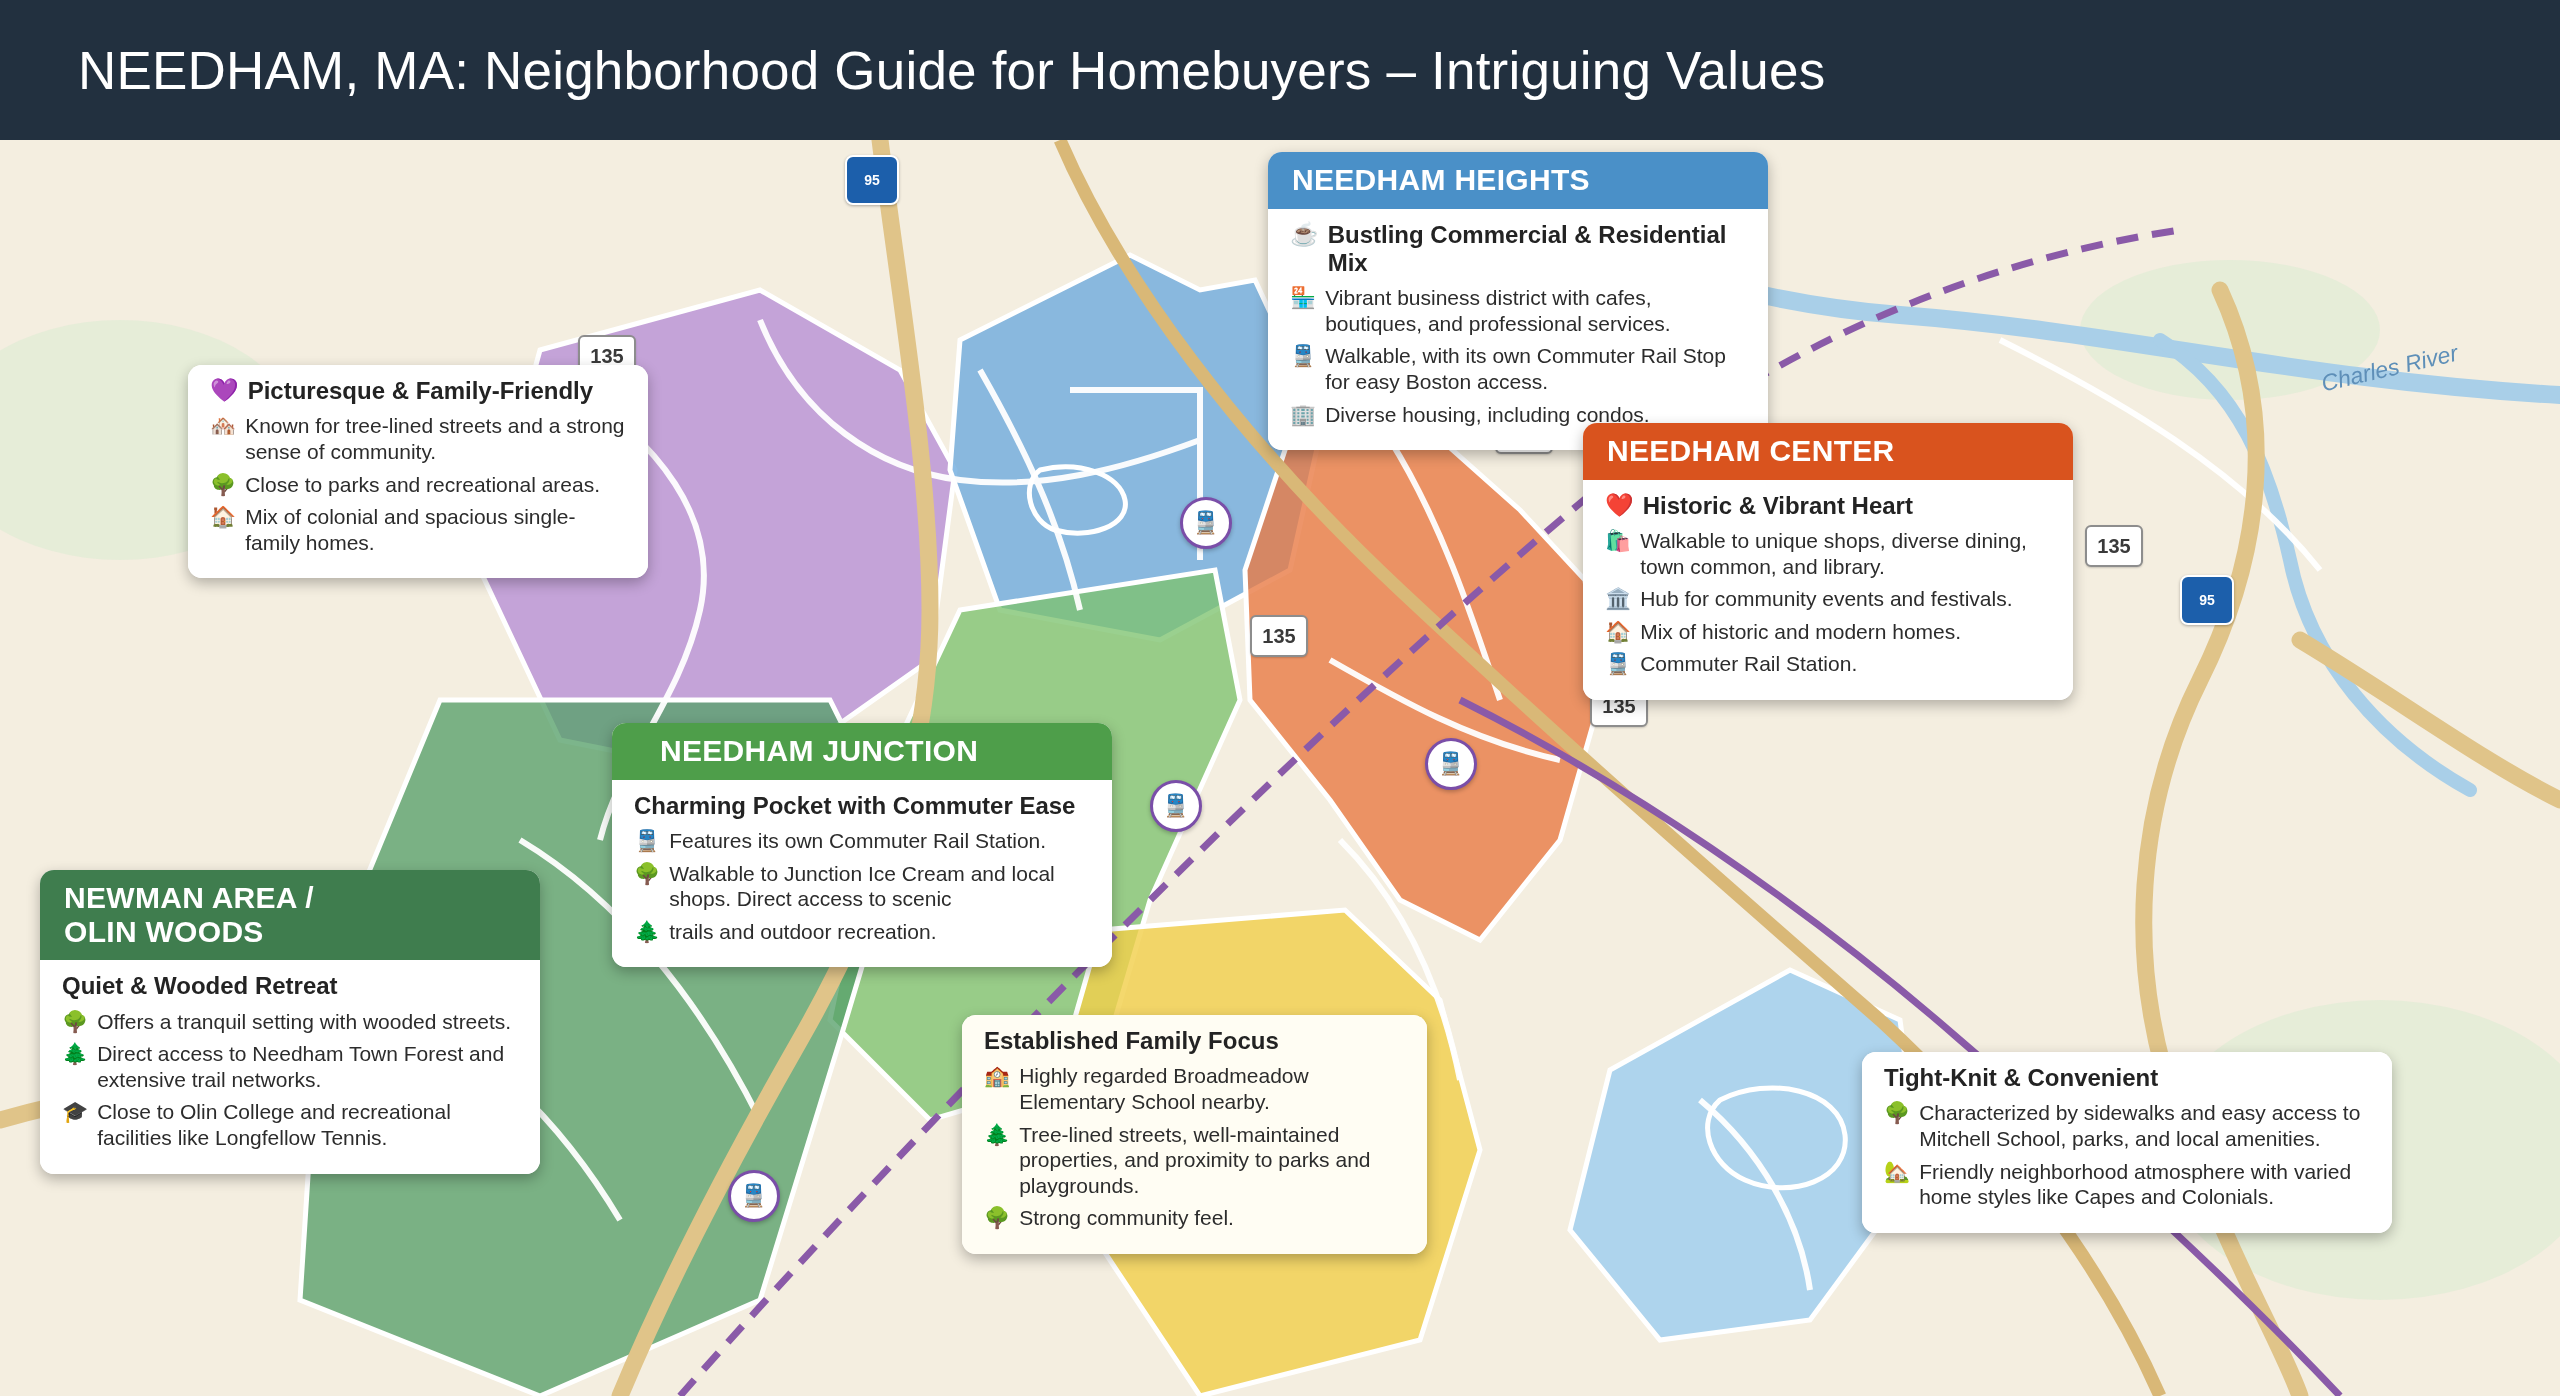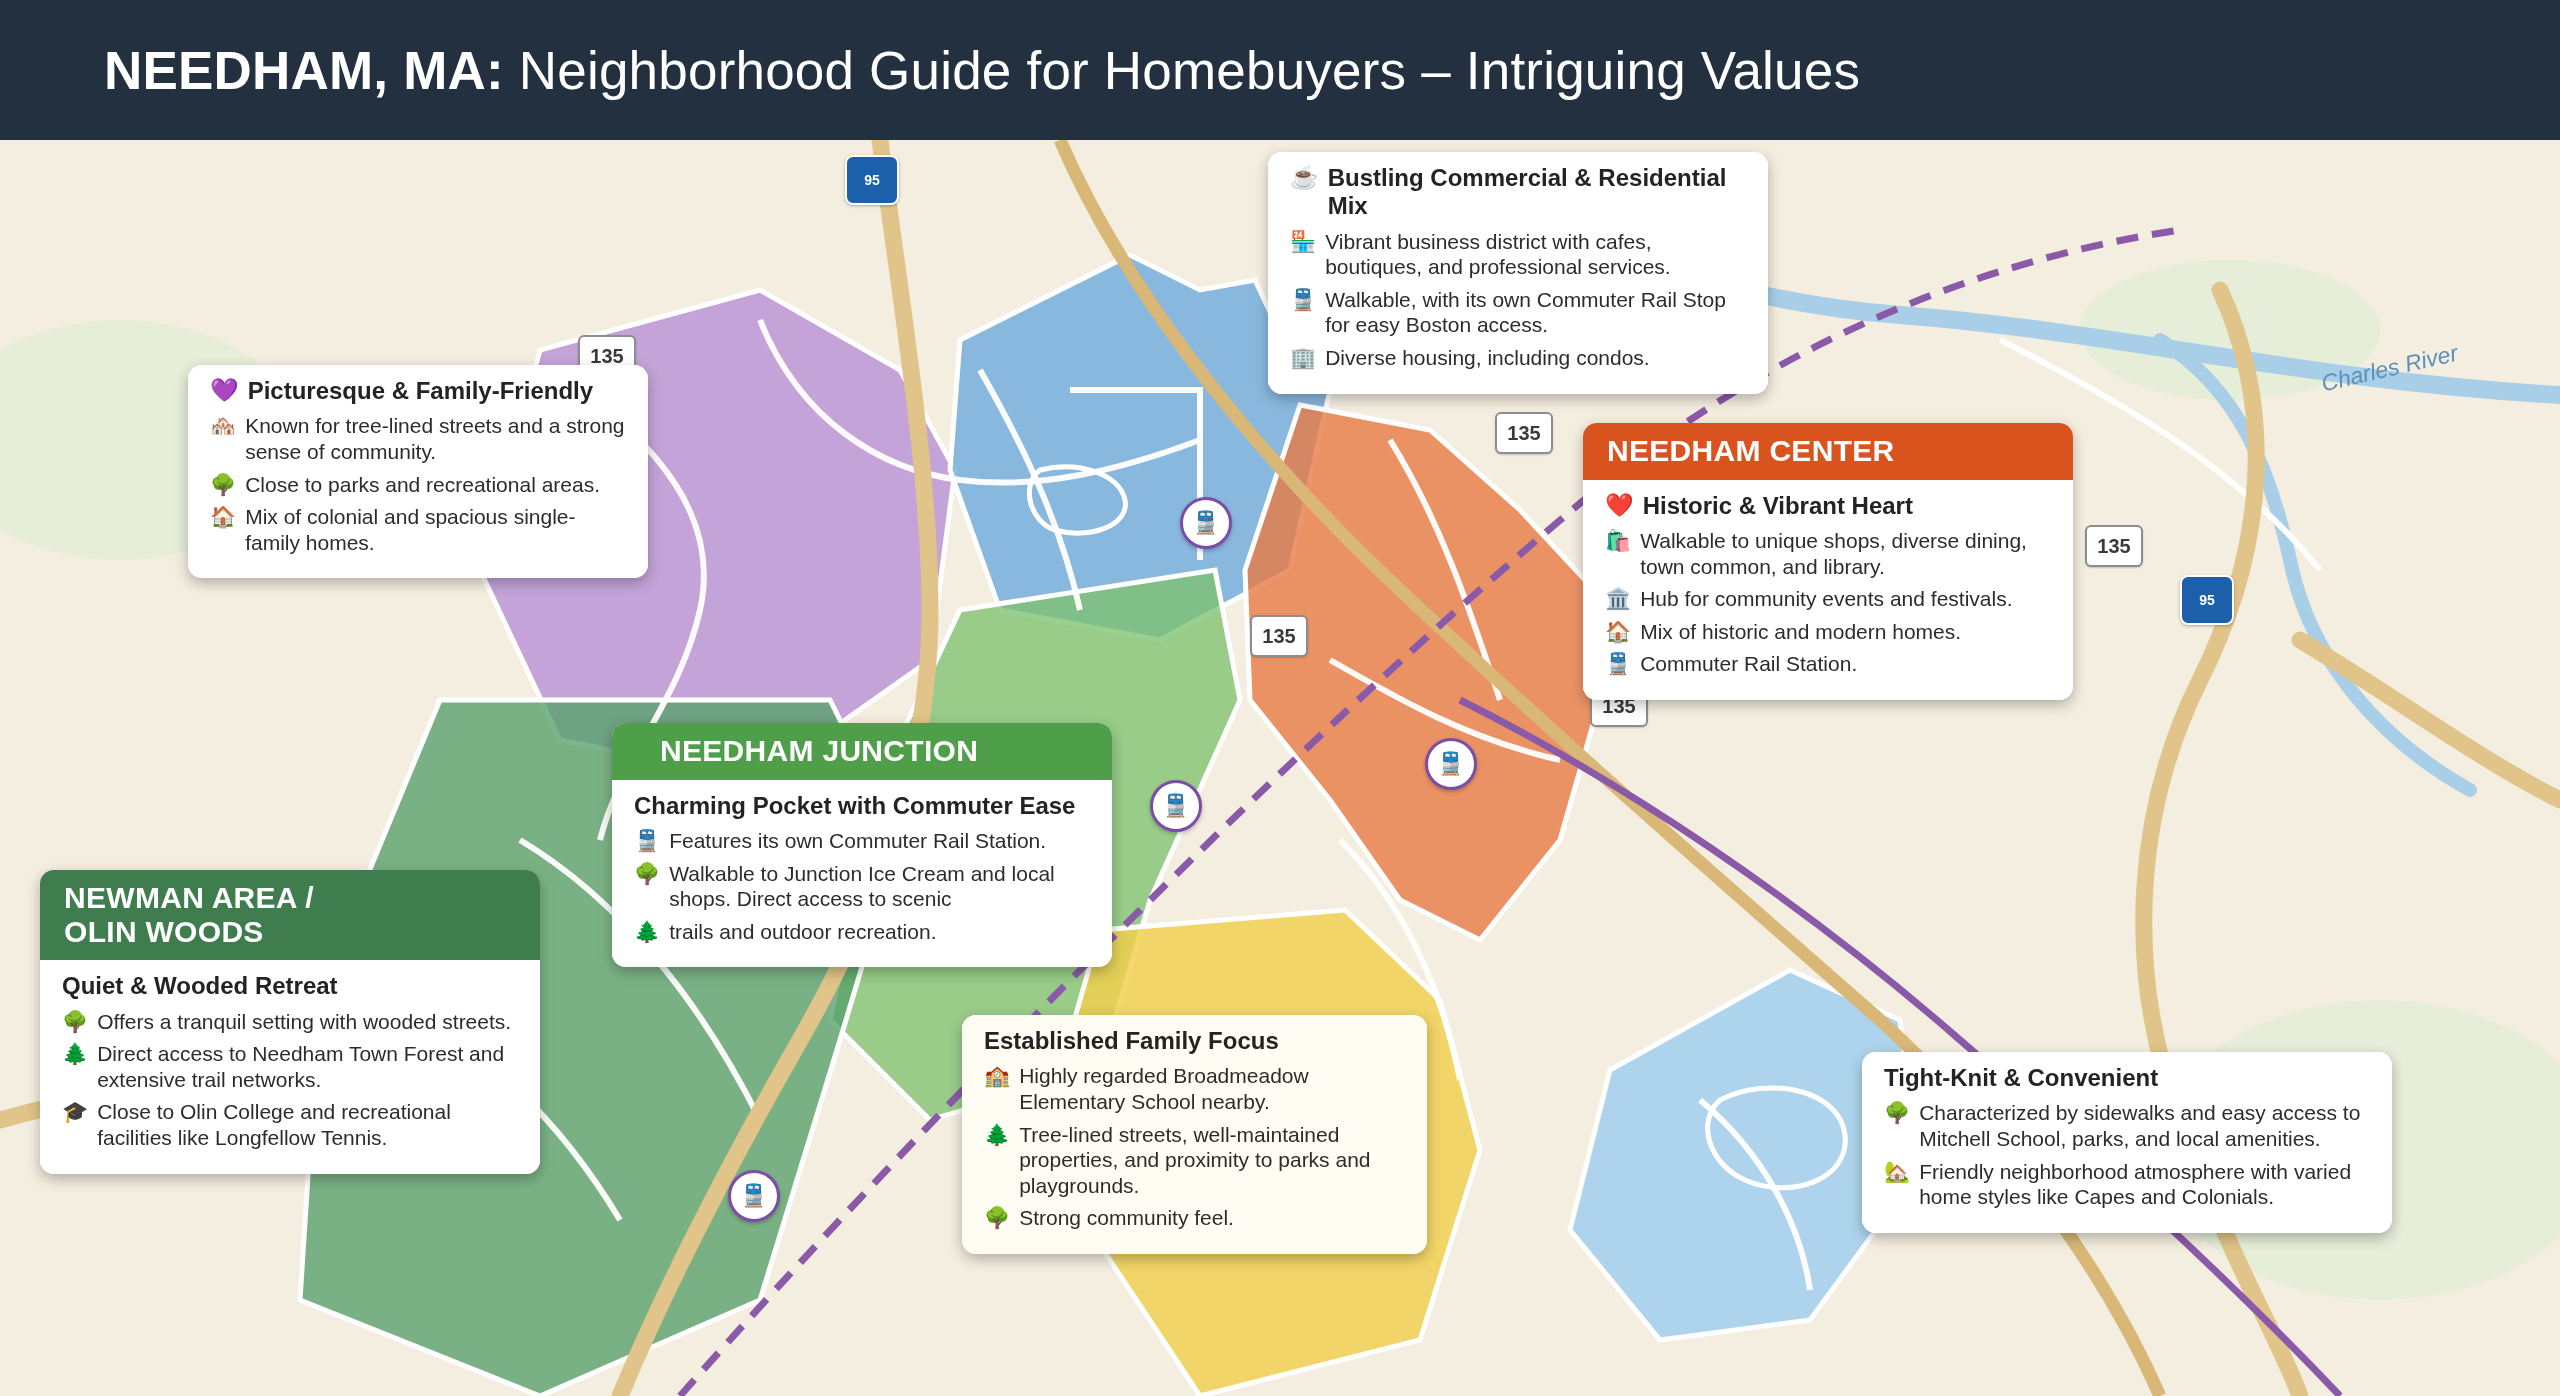--- a/index.html
+++ b/index.html
@@ -2,21 +2,21 @@
 <html><head>
 <meta charset="utf-8">
 <style>
   html,body{margin:0;padding:0;background:#f2ecdd;}
   body{font-family:"Liberation Sans",sans-serif;}
   #page{position:relative;width:2560px;height:1396px;overflow:hidden;background:#f3eddf;}
 
   
   #header{position:absolute;left:0;top:0;width:2560px;height:140px;background:#22303f;display:flex;align-items:center;}
   #header h1{margin:0 0 0 78px;color:#ffffff;font-size:53px;font-weight:400;letter-spacing:.2px;white-space:nowrap;}
-  #header h1 .strong{font-weight:700;margin-left:26px;}
+  #header h1 .strong{font-weight:400;}
 
   
   #map{position:absolute;left:0;top:140px;width:2560px;height:1256px;background:#f4eee0;overflow:hidden;}
   #map svg{position:absolute;left:0;top:0;}
 
   
   .shield{position:absolute;display:flex;align-items:center;justify-content:center;
           font-size:20px;font-weight:700;color:#3a3a3a;background:#ffffff;border:2px solid #8d8d8d;
           border-radius:6px;width:54px;height:38px;box-shadow:0 1px 2px rgba(0,0,0,.18);}
   .shield.interstate{background:#1c5fab;color:#fff;border:2px solid #fff;border-radius:8px;width:50px;height:46px;
@@ -150,20 +150,21 @@
       <span>🚆</span>
     </div>
     <div class="rail-marker" style="left:728px;top:1030px;">
       <span>🚆</span>
     </div>
 
     <div class="river-label" style="left:2320px;top:215px;">Charles River</div>
 
     <div id="cards-layer">
         <div class="card" style="left: 1268px; top: 12px; width: 500px;">
+          <div class="card-head" style="background: rgb(74, 144, 200); white-space: pre-line;">NEEDHAM HEIGHTS</div>
           <div class="card-body" style="background: rgb(255, 255, 255);">
             <div class="tagline">
               <span class="ic">☕</span>
               <span>Bustling Commercial &amp; Residential Mix</span>
             </div>
             <ul>
               <li>
                 <span class="ic">🏪</span>
                 <span>Vibrant business district with cafes, boutiques, and professional services.</span>
               </li>

